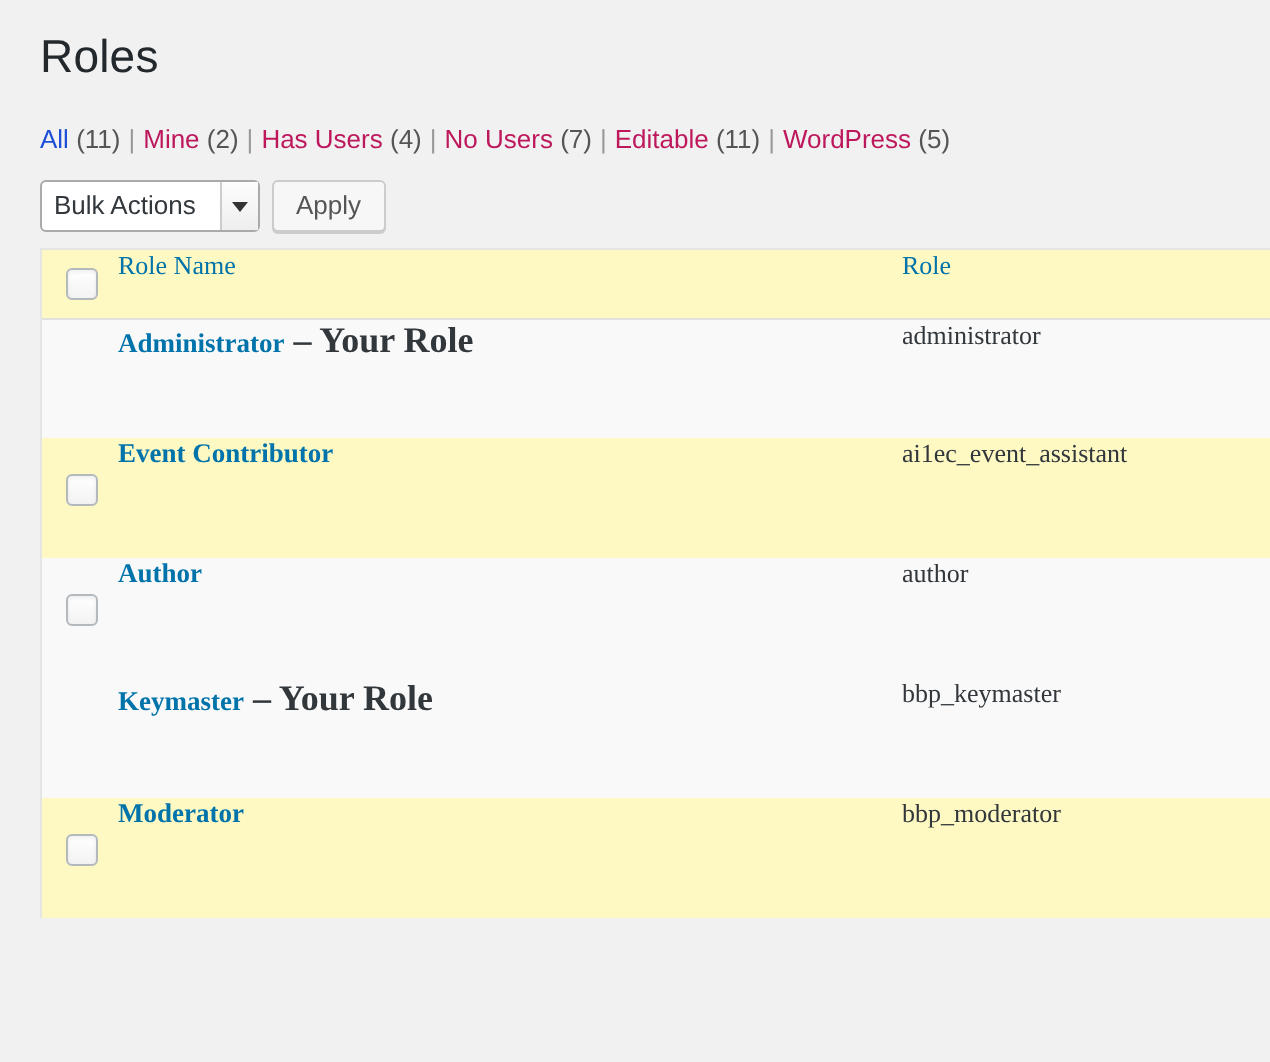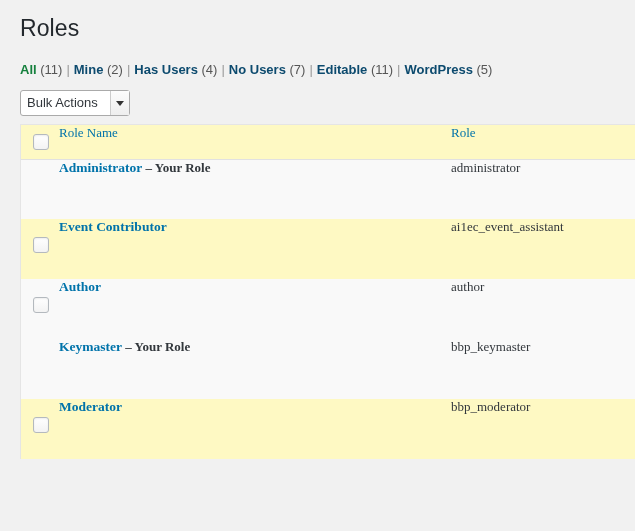--- a/index.html
+++ b/index.html
@@ -59,27 +59,26 @@
     font-size: 13px;
     color: #555;
     line-height: 20px;
     white-space: nowrap;
   }
   .filter-links li {
     display: inline;
     margin: 0;
   }
   .filter-links a {
-    color: #0c4a6e;
+    color: #be185d;
     text-decoration: none;
-    font-weight: bold;
   }
   .filter-links a.current {
-    color: #15803d;
-    font-weight: 700;
+    color: #1d4ed8;
+    font-weight: 400;
   }
   .filter-links .count {
     color: #555;
   }
   .filter-links .sep {
     color: #999;
     padding: 0 4px;
   }
   
   .tablenav {
@@ -190,21 +189,21 @@
 
   .role-link {
     color: #0073aa;
     font-weight: bold;
     font-size: 13.5px;
     text-decoration: none;
   }
   .your-role {
     color: #32373c;
     font-weight: bold;
-    font-size: 13px;
+    font-size: 18px;
   }
 
   .cb {
     display: inline-block;
     width: 16px;
     height: 16px;
     box-sizing: border-box;
     border: 1px solid #b4b9be;
     border-radius: 3px;
     background: #fff;
@@ -230,20 +229,21 @@
 
   <ul class="filter-links" id="filter-links"><li><a href="#" class="current">All</a><span class="count"> (11)</span></li><span class="sep">|</span><li><a href="#" class="">Mine</a><span class="count"> (2)</span></li><span class="sep">|</span><li><a href="#" class="">Has Users</a><span class="count"> (4)</span></li><span class="sep">|</span><li><a href="#" class="">No Users</a><span class="count"> (7)</span></li><span class="sep">|</span><li><a href="#" class="">Editable</a><span class="count"> (11)</span></li><span class="sep">|</span><li><a href="#" class="">WordPress</a><span class="count"> (5)</span></li></ul>
 
   <div class="tablenav">
     <div class="bulk-select">
       <span class="label">Bulk Actions</span>
       <span class="arrow-box">
           <span class="caret"></span>
         </span>
     </div>
+    <button class="apply-btn">Apply</button>
   </div>
 
   <div class="table-panel">
     <table class="roles">
       <thead>
         <tr>
           <th class="col-cb">
             <span class="cb"></span>
           </th>
           <th class="col-name">

